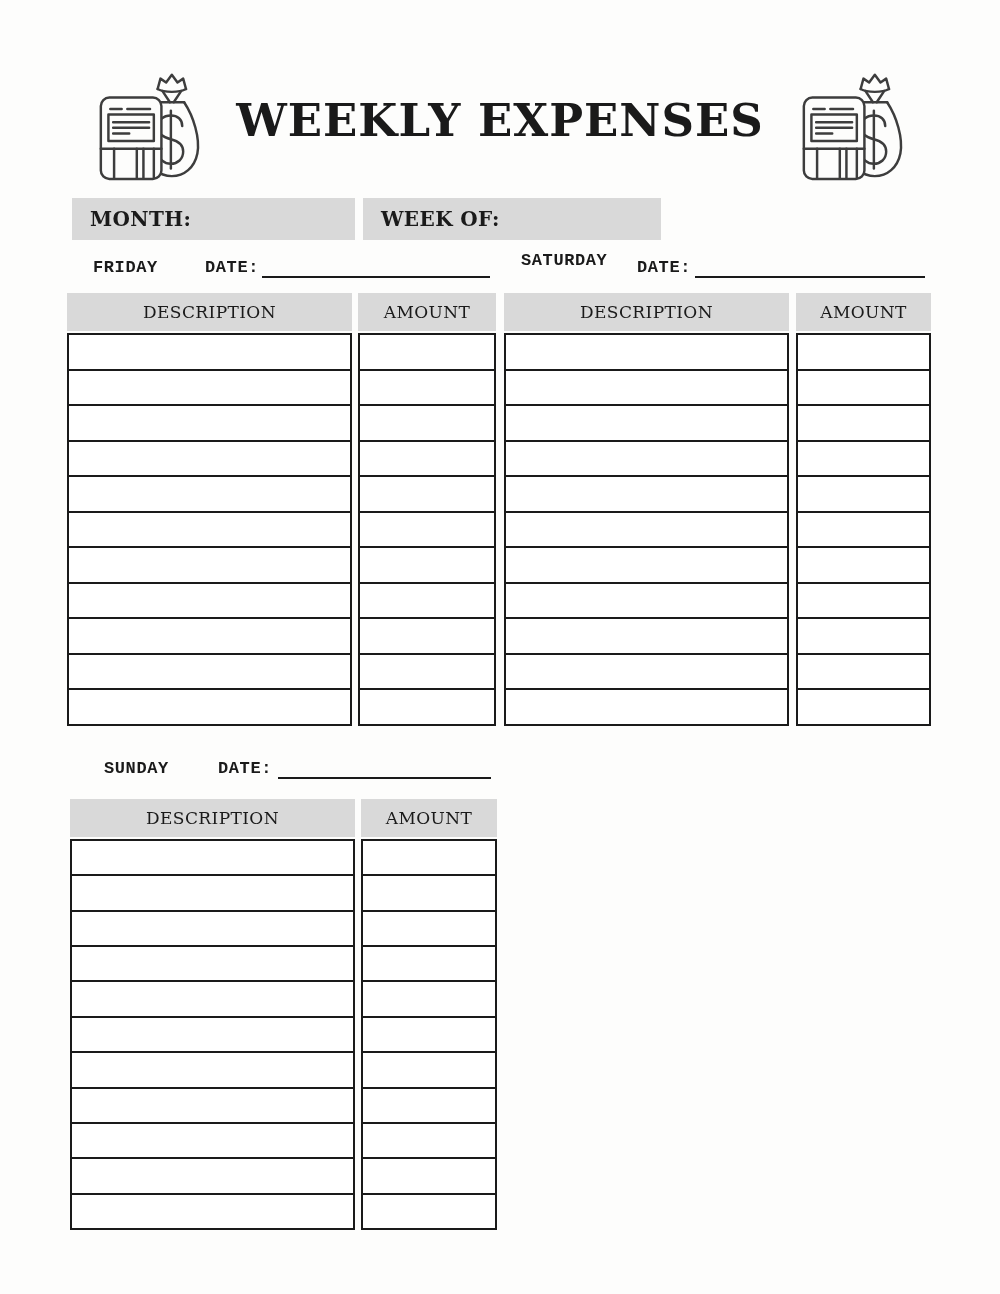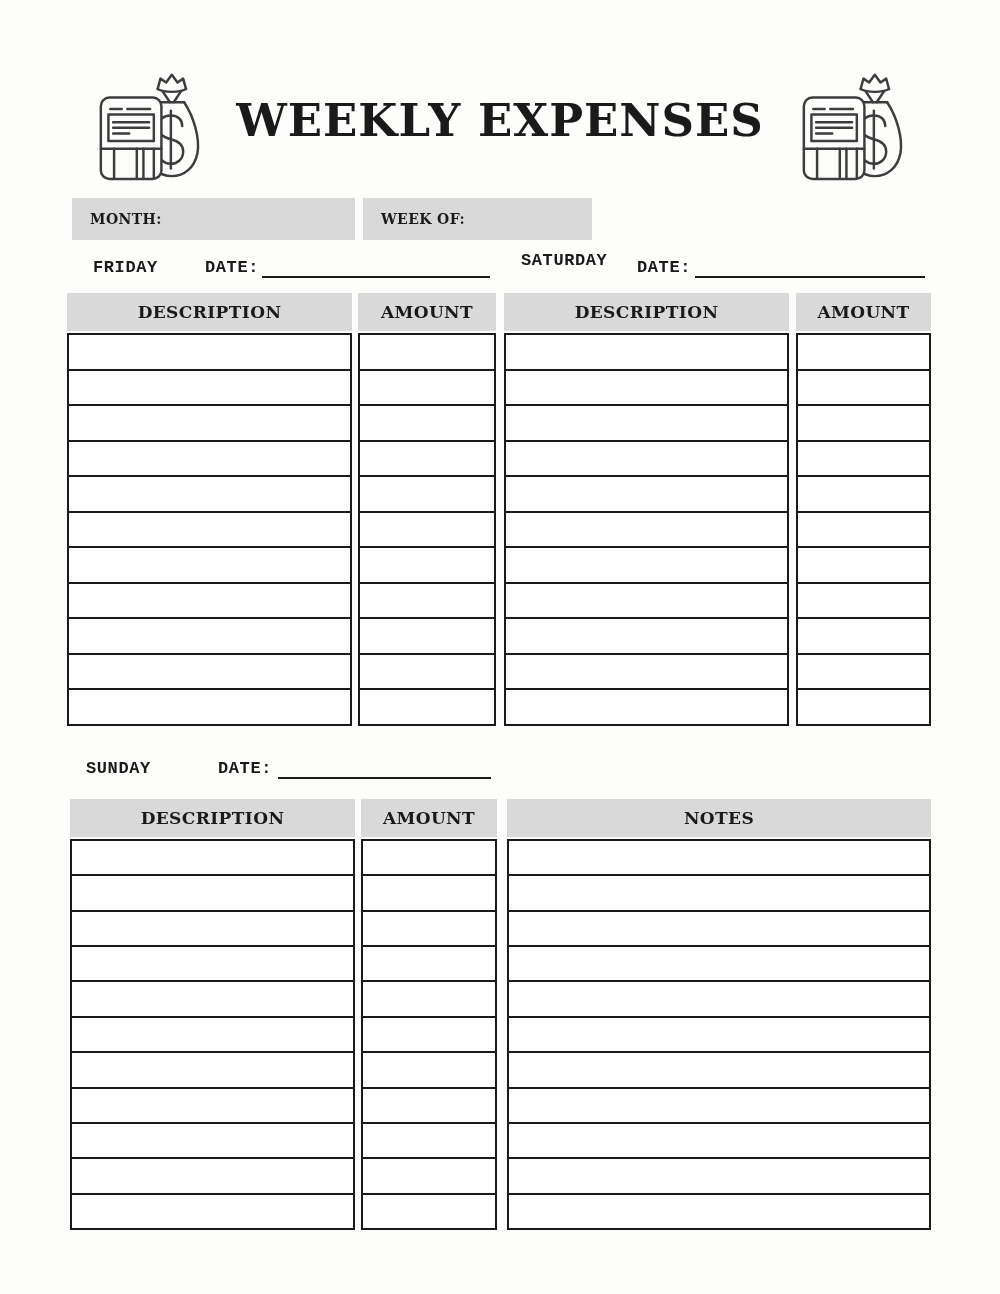--- a/index.html
+++ b/index.html
@@ -31,40 +31,40 @@
     font-weight:bold;
     letter-spacing:1px;
     line-height:1;
   }
   .bar-cell{
     position:absolute;
     top:190px;height:42px;
     background:var(--gray);
     display:flex;align-items:center;
     padding-left:18px;
-    font-weight:bold;font-size:14px;
+    font-weight:bold;font-size:20px;
     letter-spacing:0.4px;
   }
   .day-label,.date-label{
     position:absolute;
     font-weight:bold;font-size:17px;
     letter-spacing:0.6px;
     line-height:1.2;
     font-family:Liberation Mono, monospace;
   }
   .rule{
     position:absolute;height:2px;
     background:var(--ink);
   }
   .col{position:absolute;}
   .colhead{
     height:38px;
     background:var(--gray);
     display:flex;align-items:center;justify-content:center;
-    font-weight:bold;font-size:17px;
+    font-weight:normal;font-size:17px;
     letter-spacing:0.4px;
   }
   .colrows{
     margin-top:2px;
     border:2px solid var(--ink);
     background:#ffffff;
     display:flex;flex-direction:column;
   }
   .colrows .trow{flex:1;border-bottom:2px solid var(--ink);}
   .colrows .trow:last-child{border-bottom:none;}
@@ -112,21 +112,21 @@
         <path d="M16,56 L54,56 M16,62 L54,62 M16,68 L33,68"></path>
         <path d="M3,84 L67,84"></path>
         <path d="M17,84 L17,115 M41,84 L41,115 M48,84 L48,115 M59,84 L59,115"></path>
       </g>
     </svg>
   </div>
 
   <div class="bar-cell" style="left:72px;width:283px">
     <span>MONTH:</span>
   </div>
-  <div class="bar-cell" style="left:363px;width:229px">
+  <div class="bar-cell" style="left:363px;width:298px">
     <span>WEEK OF:</span>
   </div>
 
   <span class="day-label" style="left:93px;top:250px">FRIDAY</span>
   <span class="date-label" style="left:205px;top:250px">DATE:</span>
   <div class="rule" style="left:262px;top:268px;width:228px"></div>
 
   <span class="day-label" style="left:521px;top:243px">SATURDAY</span>
   <span class="date-label" style="left:637px;top:250px">DATE:</span>
   <div class="rule" style="left:695px;top:268px;width:230px"></div>
@@ -190,21 +190,21 @@
         <div class="trow"></div>
         <div class="trow"></div>
         <div class="trow"></div>
         <div class="trow"></div>
         <div class="trow"></div>
         <div class="trow"></div>
         <div class="trow"></div>
       </div>
   </div>
 
-  <span class="day-label" style="left:86px;top:751px">SUNDAY</span>
+  <span class="day-label" style="left:104px;top:751px">SUNDAY</span>
   <span class="date-label" style="left:218px;top:751px">DATE:</span>
   <div class="rule" style="left:278px;top:769px;width:213px"></div>
 
   <div class="col" style="left:70px;top:791px;width:285px">
     <div class="colhead">DESCRIPTION</div>
     <div class="colrows" style="height:391px">
         <div class="trow"></div>
         <div class="trow"></div>
         <div class="trow"></div>
         <div class="trow"></div>
@@ -226,30 +226,14 @@
         <div class="trow"></div>
         <div class="trow"></div>
         <div class="trow"></div>
         <div class="trow"></div>
         <div class="trow"></div>
         <div class="trow"></div>
         <div class="trow"></div>
         <div class="trow"></div>
       </div>
   </div>
-  <div class="col" style="left:507px;top:791px;width:424px">
-    <div class="colhead">NOTES</div>
-    <div class="colrows" style="height:391px">
-        <div class="trow"></div>
-        <div class="trow"></div>
-        <div class="trow"></div>
-        <div class="trow"></div>
-        <div class="trow"></div>
-        <div class="trow"></div>
-        <div class="trow"></div>
-        <div class="trow"></div>
-        <div class="trow"></div>
-        <div class="trow"></div>
-        <div class="trow"></div>
-      </div>
-  </div>
 
 </div>
 
 </body></html>

